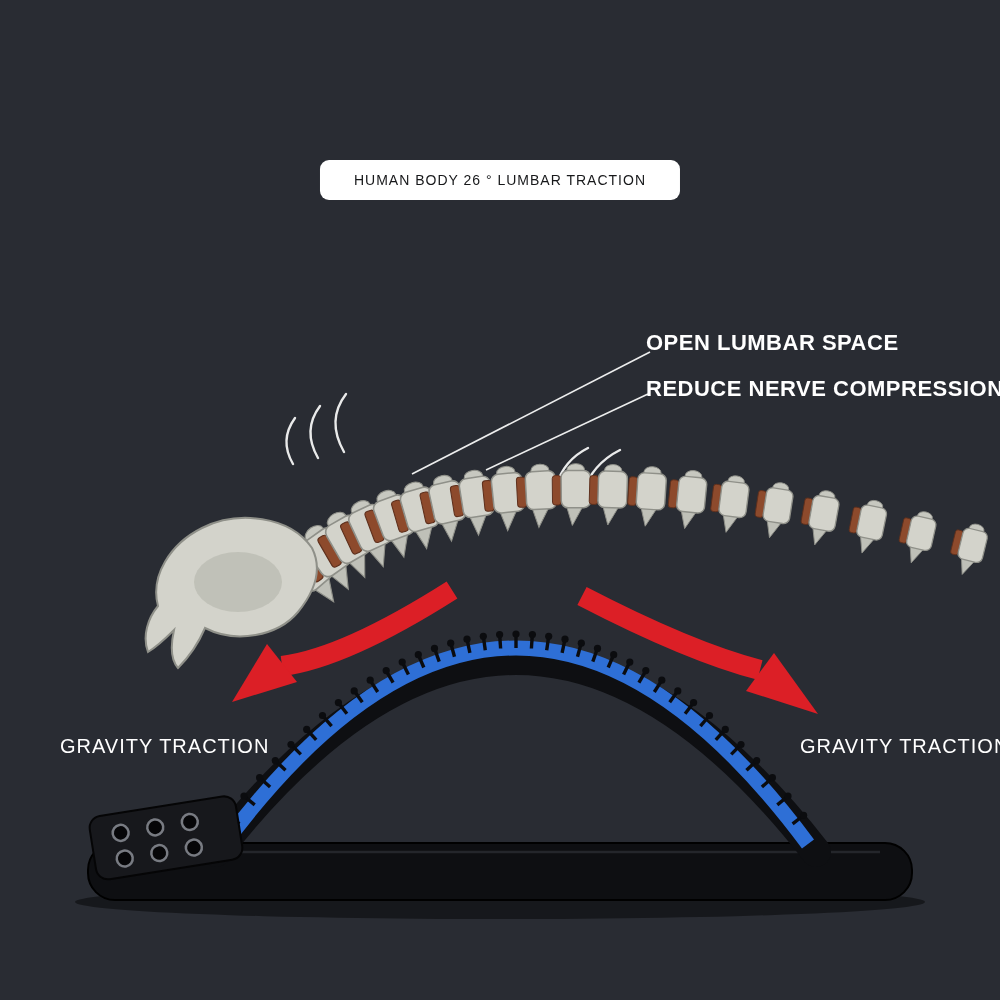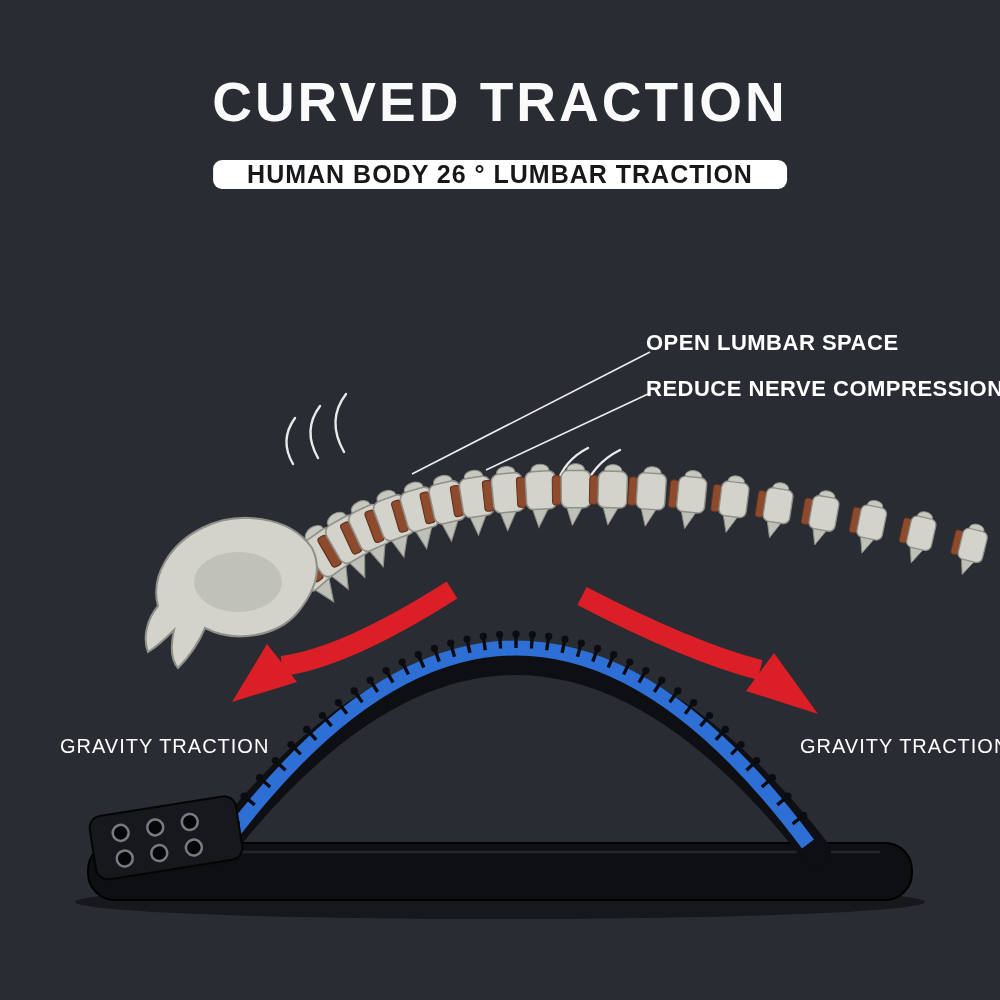--- a/index.html
+++ b/index.html
@@ -10,22 +10,22 @@
     font-family:"Liberation Sans",sans-serif;
   }
   .title{
     position:absolute;top:70px;left:0;width:100%;text-align:center;
     color:var(--title-text,#fafafa);
     font-size:55px;font-weight:600;letter-spacing:3px;white-space:nowrap;
   }
   .banner{
     position:absolute;top:160px;left:50%;transform:translateX(-50%);
     background:var(--banner-bg,#ffffff);color:var(--banner-text,#17181a);
-    font-size:25px;font-weight:700;letter-spacing:1px;
-    padding:0 34px;border-radius:9px;white-space:nowrap;
+    font-size:14px;font-weight:400;letter-spacing:1px;
+    padding:12px 34px;border-radius:9px;white-space:nowrap;
   }
   .callouts{
     position:absolute;left:646px;top:320px;
     color:var(--callout-text,#ffffff);
     font-size:22px;font-weight:700;letter-spacing:.5px;line-height:46px;white-space:nowrap;
   }
   .gravity{
     position:absolute;top:735px;color:var(--callout-text,#ffffff);
     font-size:20px;font-weight:400;letter-spacing:1px;white-space:nowrap;
   }
@@ -284,21 +284,20 @@
             <circle cx="157" cy="826" r="8" fill="#060608" stroke="#787b82" stroke-width="2.5"></circle>
             <circle cx="192" cy="826" r="8" fill="#060608" stroke="#787b82" stroke-width="2.5"></circle>
             <circle cx="122" cy="852" r="8" fill="#060608" stroke="#787b82" stroke-width="2.5"></circle>
             <circle cx="157" cy="852" r="8" fill="#060608" stroke="#787b82" stroke-width="2.5"></circle>
             <circle cx="192" cy="852" r="8" fill="#060608" stroke="#787b82" stroke-width="2.5"></circle>
           </g>
       </g>
     </g>
   </svg>
 
-  <div class="title">CURVED TRACTION</div>
 
   <div class="banner">HUMAN BODY 26 ° LUMBAR TRACTION</div>
 
   <div class="callouts">
     <div>OPEN LUMBAR SPACE</div>
     <div>REDUCE NERVE COMPRESSION</div>
   </div>
 
   <div class="gravity left">GRAVITY TRACTION</div>
   <div class="gravity right">GRAVITY TRACTION</div>

